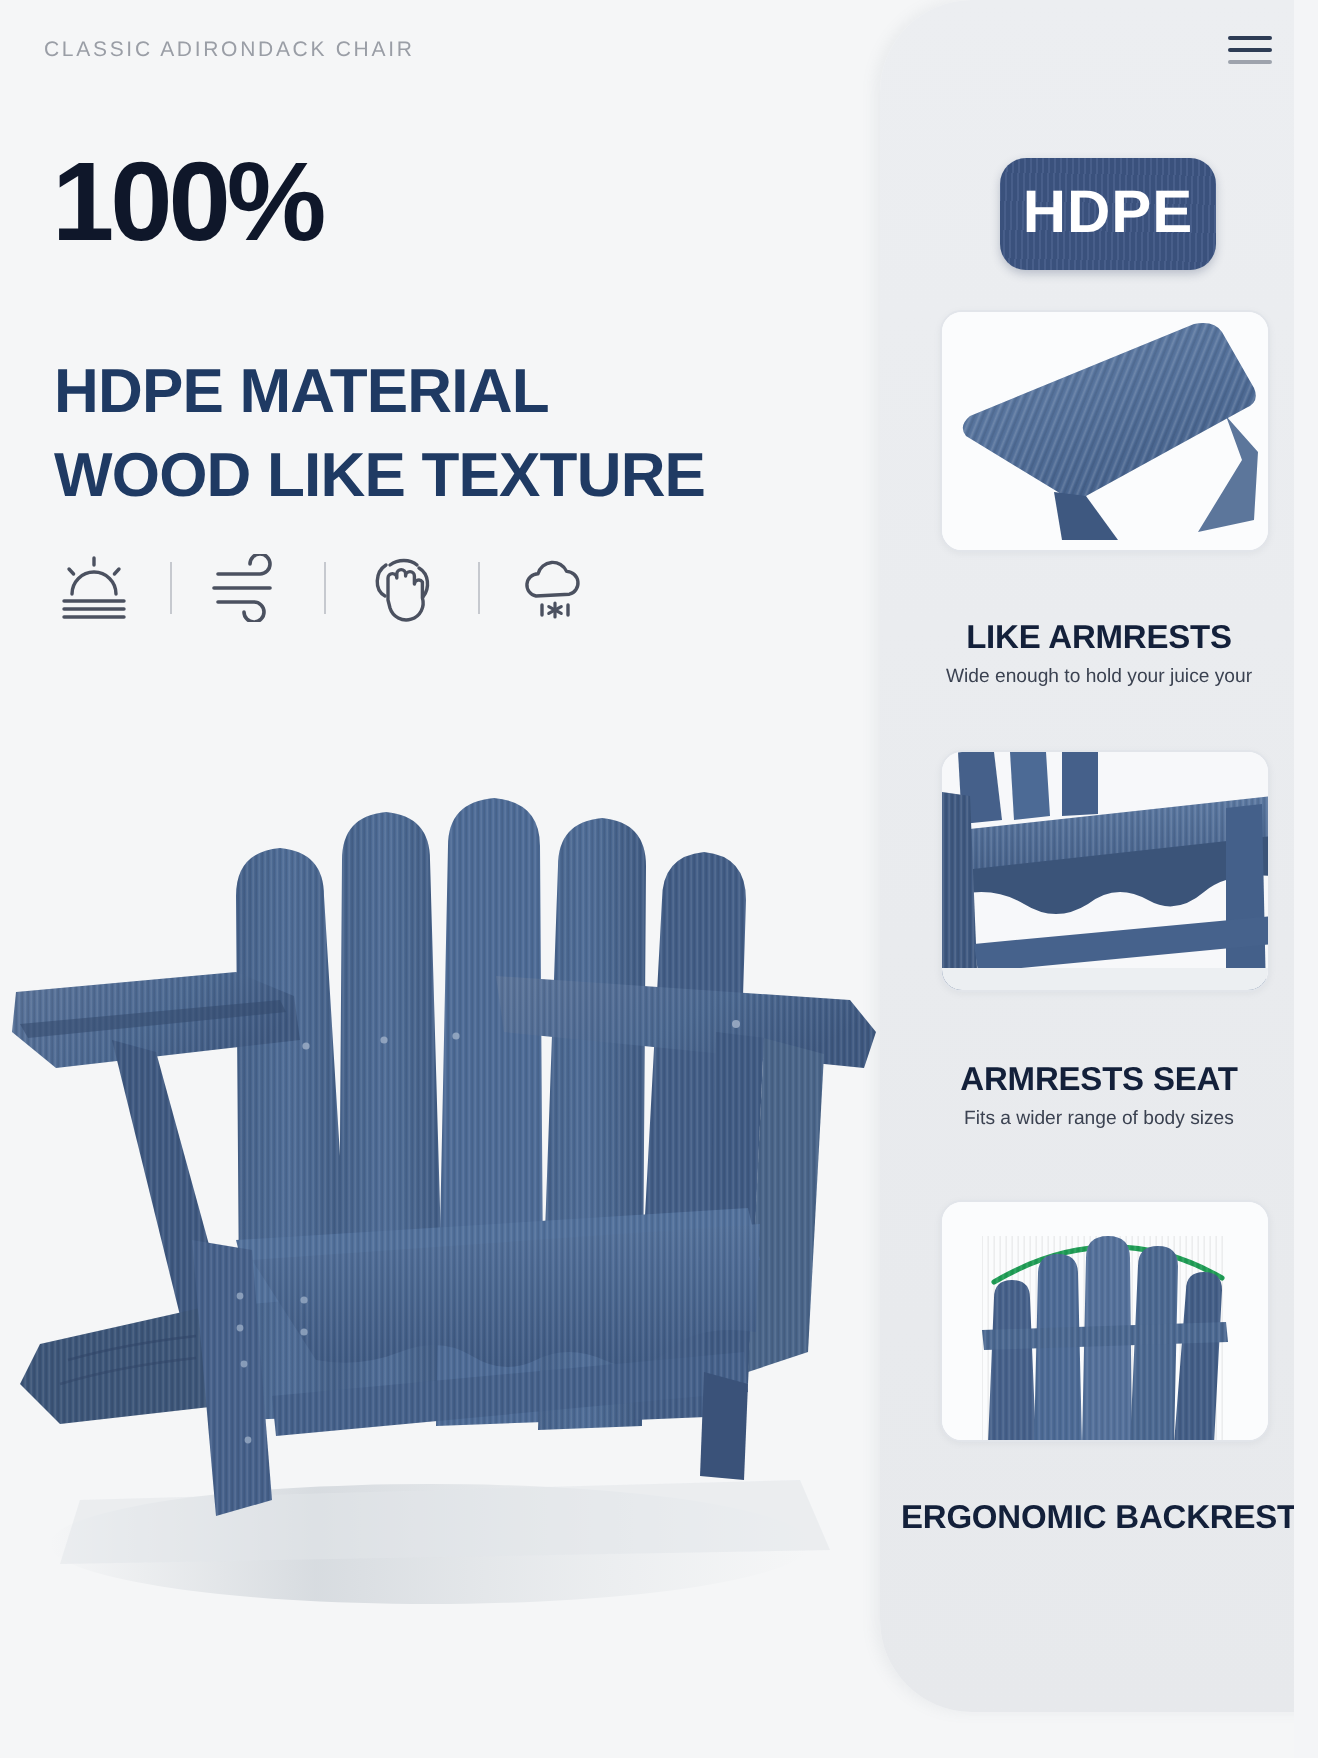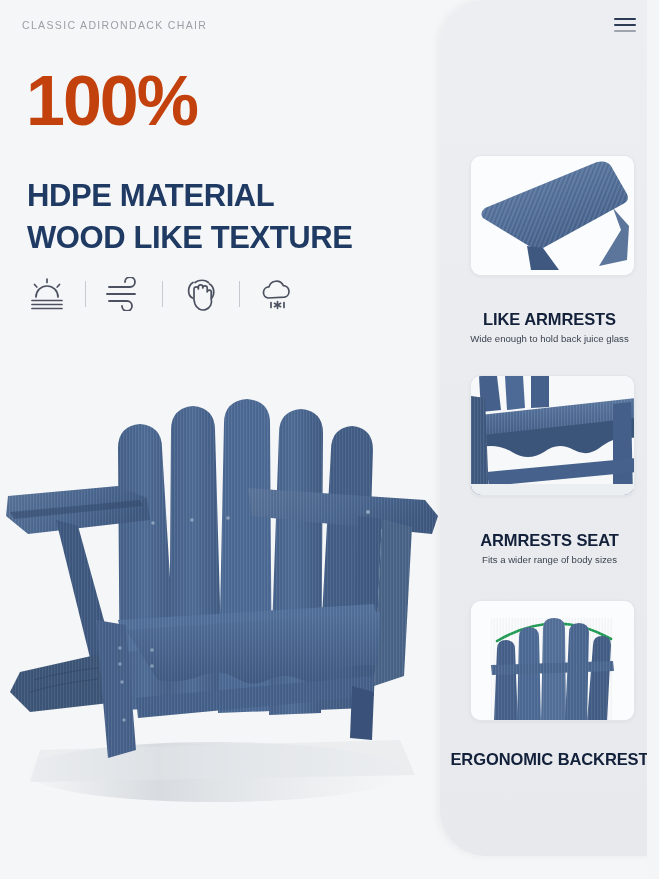--- a/index.html
+++ b/index.html
@@ -33,25 +33,25 @@
     font-size: 10.5px;
     letter-spacing: 1.35px;
     color: #9a9ea6;
     font-weight: 400;
     white-space: nowrap;
   }
 
   #headline-100 {
     position: absolute;
     left: 26px; top: 58px;
-    font-size: 70px;
+    font-size: 56px;
     line-height: 86px;
     font-weight: 700;
     letter-spacing: -2px;
-    color: #c2410c;
+    color: #0f172a;
   }
 
   #sub1, #sub2 {
     position: absolute;
     left: 27px;
     font-size: 31px;
     line-height: 37px;
     font-weight: 700;
     letter-spacing: -0.4px;
     color: #1f3a63;
@@ -366,20 +366,23 @@
   </div>
 
   <div id="side-panel">
 
     <div id="hamburger">
       <span></span>
       <span></span>
       <span></span>
     </div>
 
+    <div id="hdpe-badge">
+      <span id="hdpe-text">HDPE</span>
+    </div>
 
     <div class="feat-card" id="card-1">
       <svg width="165" height="121" viewBox="0 0 165 121">
         <defs>
           <linearGradient id="arm1" x1="0" y1="0" x2="0.6" y2="1">
             <stop offset="0%" stop-color="#6581a8"></stop>
             <stop offset="55%" stop-color="#53709a"></stop>
             <stop offset="100%" stop-color="#44608a"></stop>
           </linearGradient>
           <pattern id="g1" width="4" height="90" patternUnits="userSpaceOnUse" patternTransform="rotate(22)">
@@ -388,21 +391,21 @@
           </pattern>
         </defs>
         <rect width="165" height="121" fill="#fbfcfd"></rect>
         <path d="M14 52 L126 6 q10 -2 14 4 l16 28 q3 7 -4 10 L72 92 q-8 3 -14 -2 L12 62 q-4 -5 2 -10 Z" fill="url(#arm1)"></path>
         <path d="M14 52 L126 6 q10 -2 14 4 l16 28 q3 7 -4 10 L72 92 q-8 3 -14 -2 L12 62 q-4 -5 2 -10 Z" fill="url(#g1)"></path>
         <path d="M72 92 L88 114 L60 114 L56 90 Z" fill="#3e5880"></path>
         <path d="M142 52 L158 70 L156 104 L128 110 L150 74 Z" fill="#4a6790" opacity=".9"></path>
       </svg>
     </div>
     <div class="feat-title" id="title-1">LIKE ARMRESTS</div>
-    <div class="feat-sub" id="sub-t-1">Wide enough to hold back juice glass</div>
+    <div class="feat-sub" id="sub-t-1">Wide enough to hold your juice your</div>
 
     <div class="feat-card" id="card-2">
       <svg width="165" height="121" viewBox="0 0 165 121">
         <defs>
           <linearGradient id="seat2" x1="0" y1="0" x2="0" y2="1">
             <stop offset="0%" stop-color="#5b78a1"></stop>
             <stop offset="100%" stop-color="#425d86"></stop>
           </linearGradient>
           <pattern id="g2" width="3" height="80" patternUnits="userSpaceOnUse">
             <line x1="0.6" y1="0" x2="0.6" y2="80" stroke="#ffffff" stroke-opacity=".11" stroke-width="0.9"></line>

